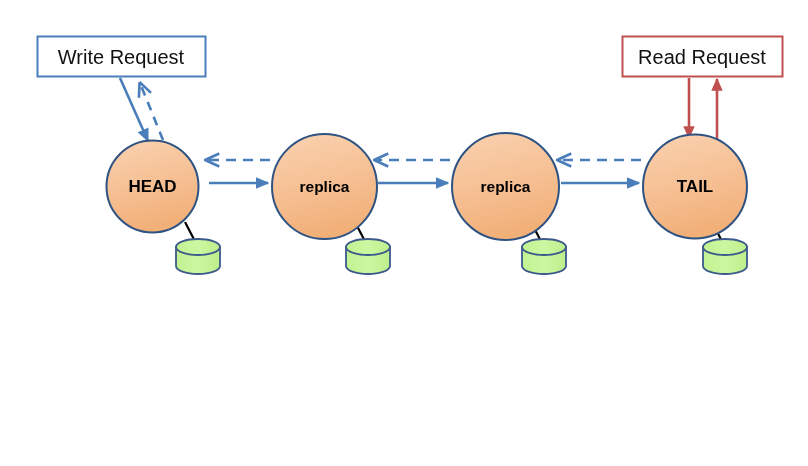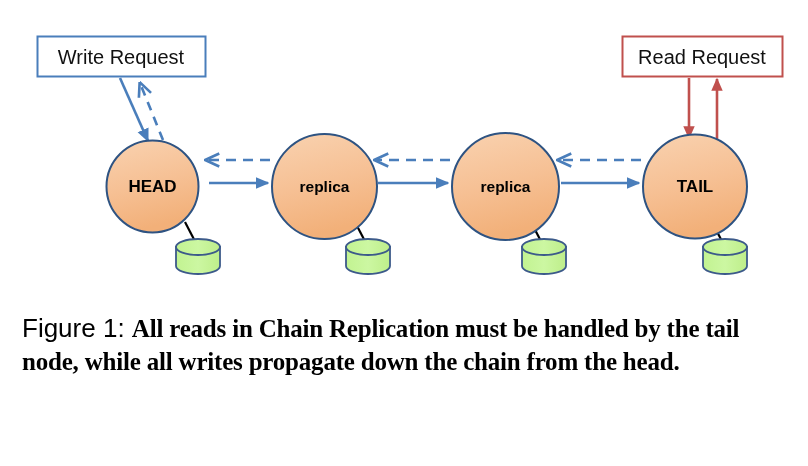--- a/index.html
+++ b/index.html
@@ -163,17 +163,14 @@
       <path d="M 522 247 L 522 266 A 22 8 0 0 0 566 266 L 566 247 Z" fill="url(#cylGrad)" stroke="#3C5A8A" stroke-width="1.8"></path>
       <ellipse cx="544" cy="247" rx="22" ry="8" fill="url(#cylGrad)" stroke="#3C5A8A" stroke-width="1.8"></ellipse>
     </g>
 
     <g>
       <path d="M 703 247 L 703 266 A 22 8 0 0 0 747 266 L 747 247 Z" fill="url(#cylGrad)" stroke="#3C5A8A" stroke-width="1.8"></path>
       <ellipse cx="725" cy="247" rx="22" ry="8" fill="url(#cylGrad)" stroke="#3C5A8A" stroke-width="1.8"></ellipse>
     </g>
   </svg>
 
-  <div id="caption">
-    <p id="caption-line"><span class="cap-figno">Figure 1:&nbsp;</span><span class="cap-body">All reads in Chain Replication must be handled by the tail node, while all writes propagate down the chain from the head.</span></p>
-  </div>
 
 </div>
 
 </body></html>

